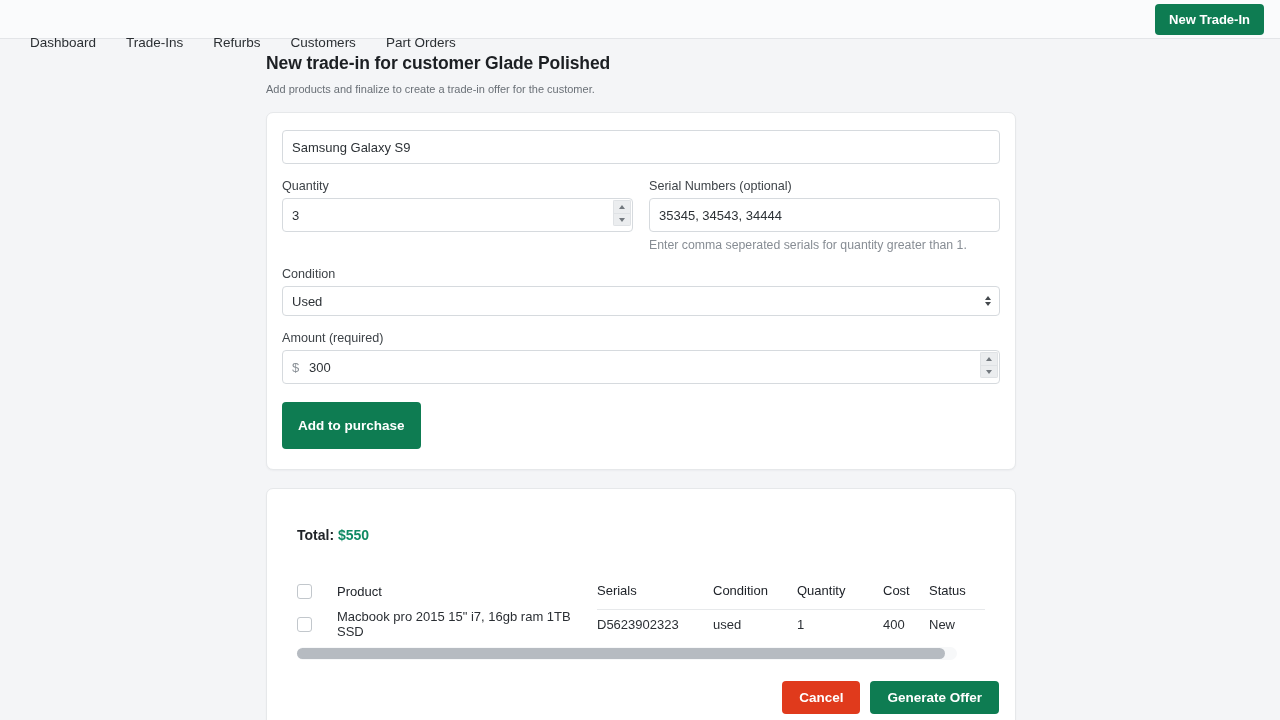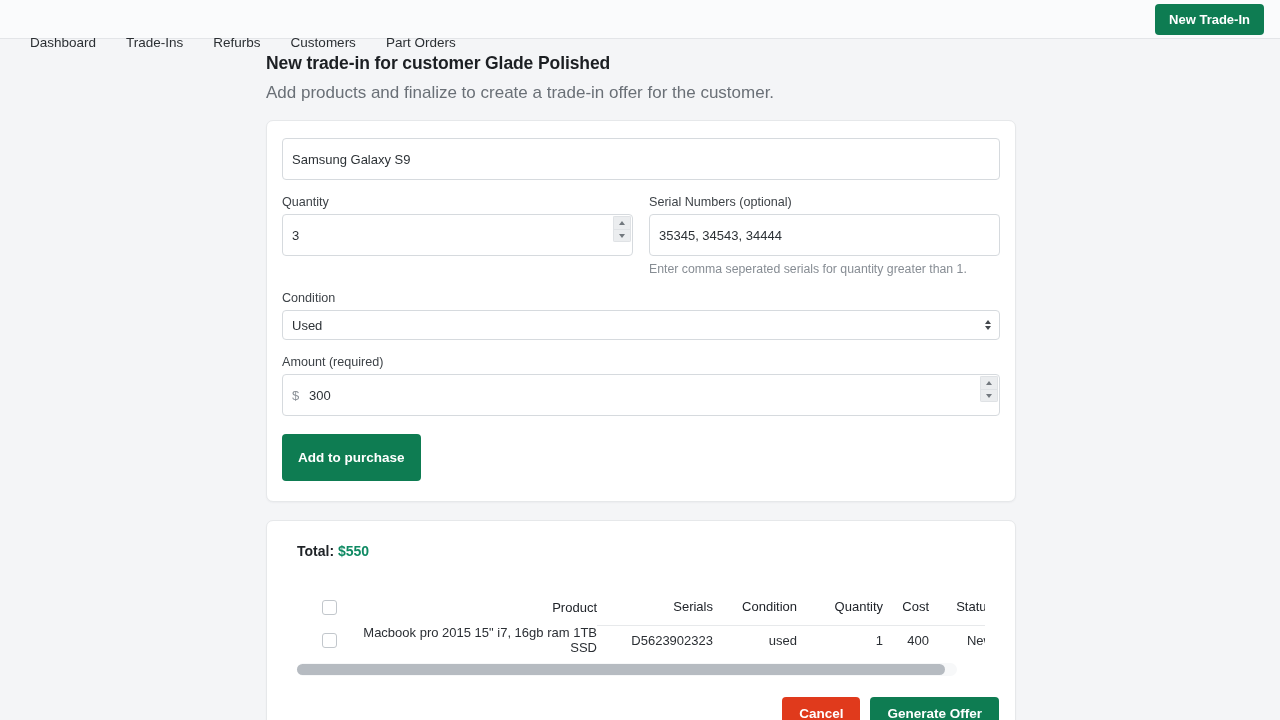--- a/index.html
+++ b/index.html
@@ -58,21 +58,21 @@
     padding-top: 14px;
   }
   .page-title {
     font-size: 17.5px;
     font-weight: bold;
     color: #1c1f23;
     margin: 0 0 9px 0;
     letter-spacing: -0.1px;
   }
   .page-subtitle {
-    font-size: 17px;
+    font-size: 11px;
     color: #6a7077;
     margin: 0 0 17px 0;
   }
 
   
   .card {
     background: #ffffff;
     border: 1px solid #e6e8ea;
     border-radius: 7px;
     box-shadow: 0 1px 2px rgba(16,24,40,0.04);
@@ -87,21 +87,21 @@
     color: #3e4348;
     margin-bottom: 5px;
   }
   .help-text {
     font-size: 12.3px;
     color: #878d94;
     margin-top: 6px;
   }
   .input {
     width: 100%;
-    height: 42px;
+    height: 34px;
     border: 1px solid #d6dade;
     border-radius: 4px;
     background: #ffffff;
     font-family: "Liberation Sans", sans-serif;
     font-size: 13px;
     color: #2d3236;
     padding: 0 9px;
     outline: none;
   }
   .input::placeholder { color: #a9aeb4; }
@@ -203,42 +203,42 @@
     font-size: 13.5px;
     padding: 16px 16px;
     margin-top: 18px;
   }
 
   
   .total-line {
     font-size: 14px;
     font-weight: bold;
     color: #1f2327;
-    margin: 0 0 0 15px;
+    margin: 16px 0 0 15px;
   }
   .total-amount { color: #0f8a63; }
 
   
   .table-scroll {
     margin-top: 30px;
     margin-left: 15px;
     margin-right: 15px;
     overflow: hidden;
     position: relative;
   }
   table.purchase {
     border-collapse: collapse;
     width: 696px;
     table-layout: fixed;
   }
   table.purchase th,
   table.purchase td {
     font-size: 13px;
     font-weight: normal;
-    text-align: right;
+    text-align: left;
     color: #2b2f34;
     padding: 0;
     vertical-align: middle;
   }
   table.purchase thead th {
     height: 36px;
     color: #20242a;
   }
   table.purchase tbody td {
     height: 29px;

